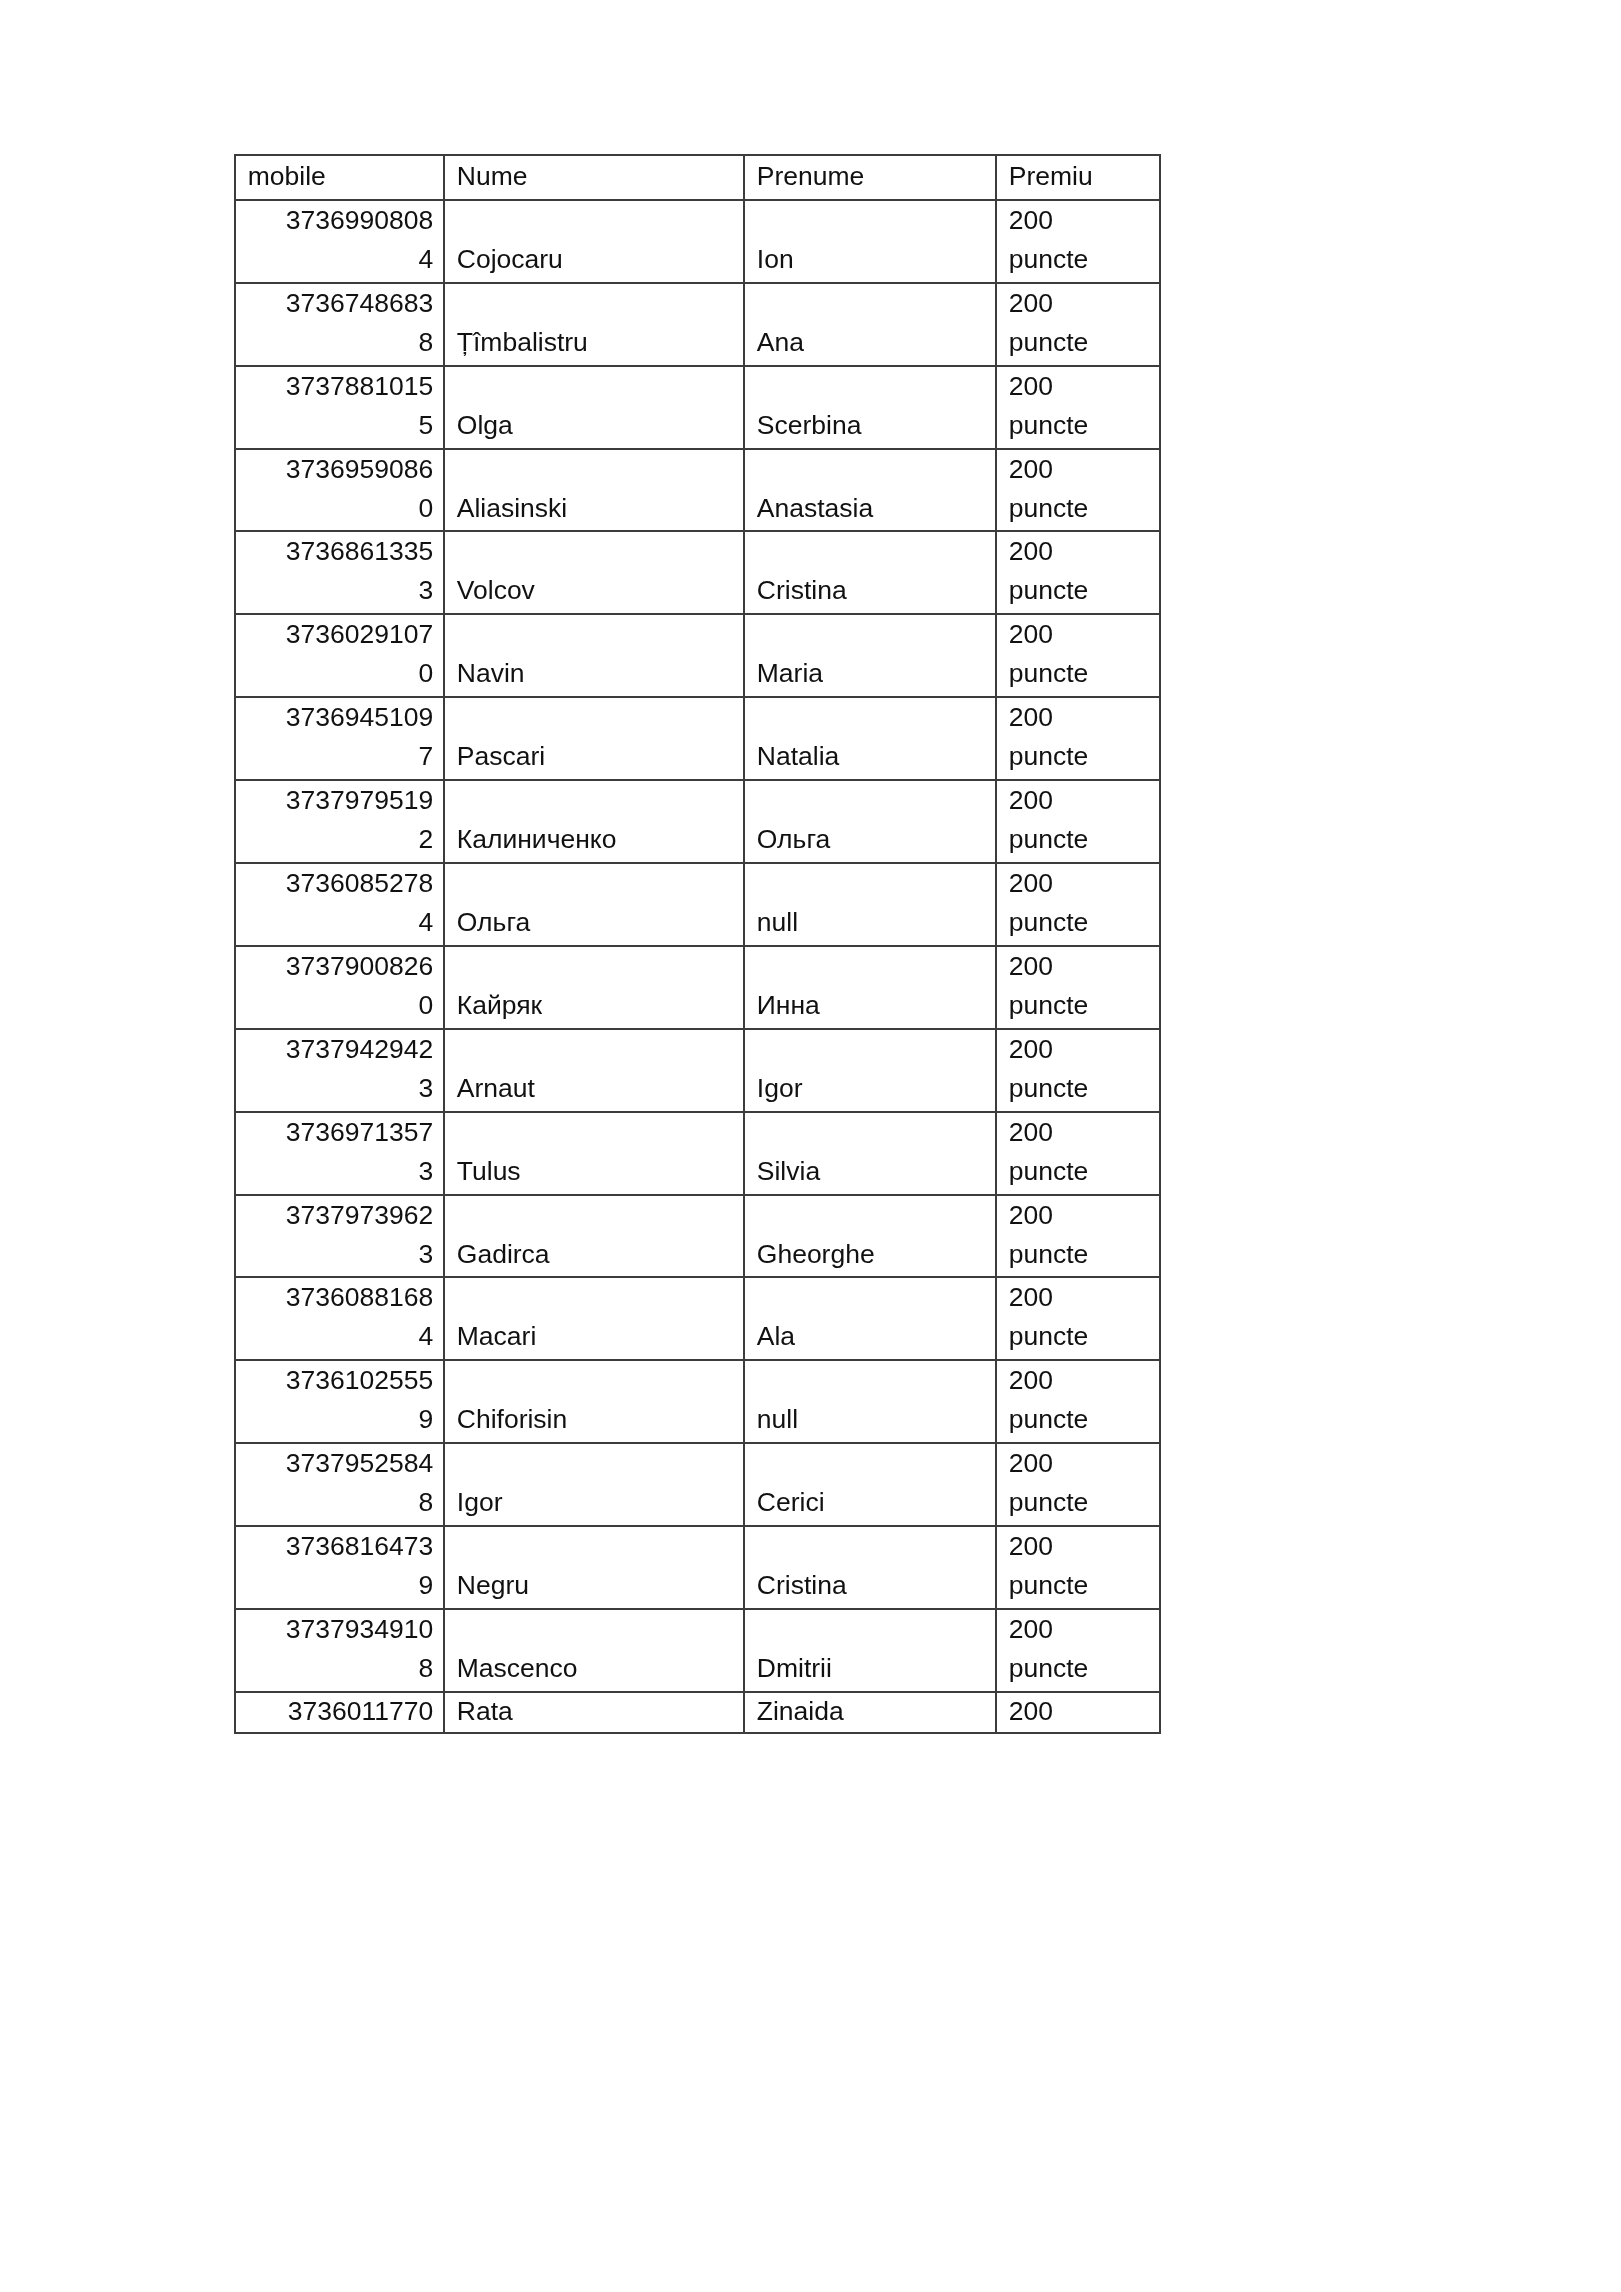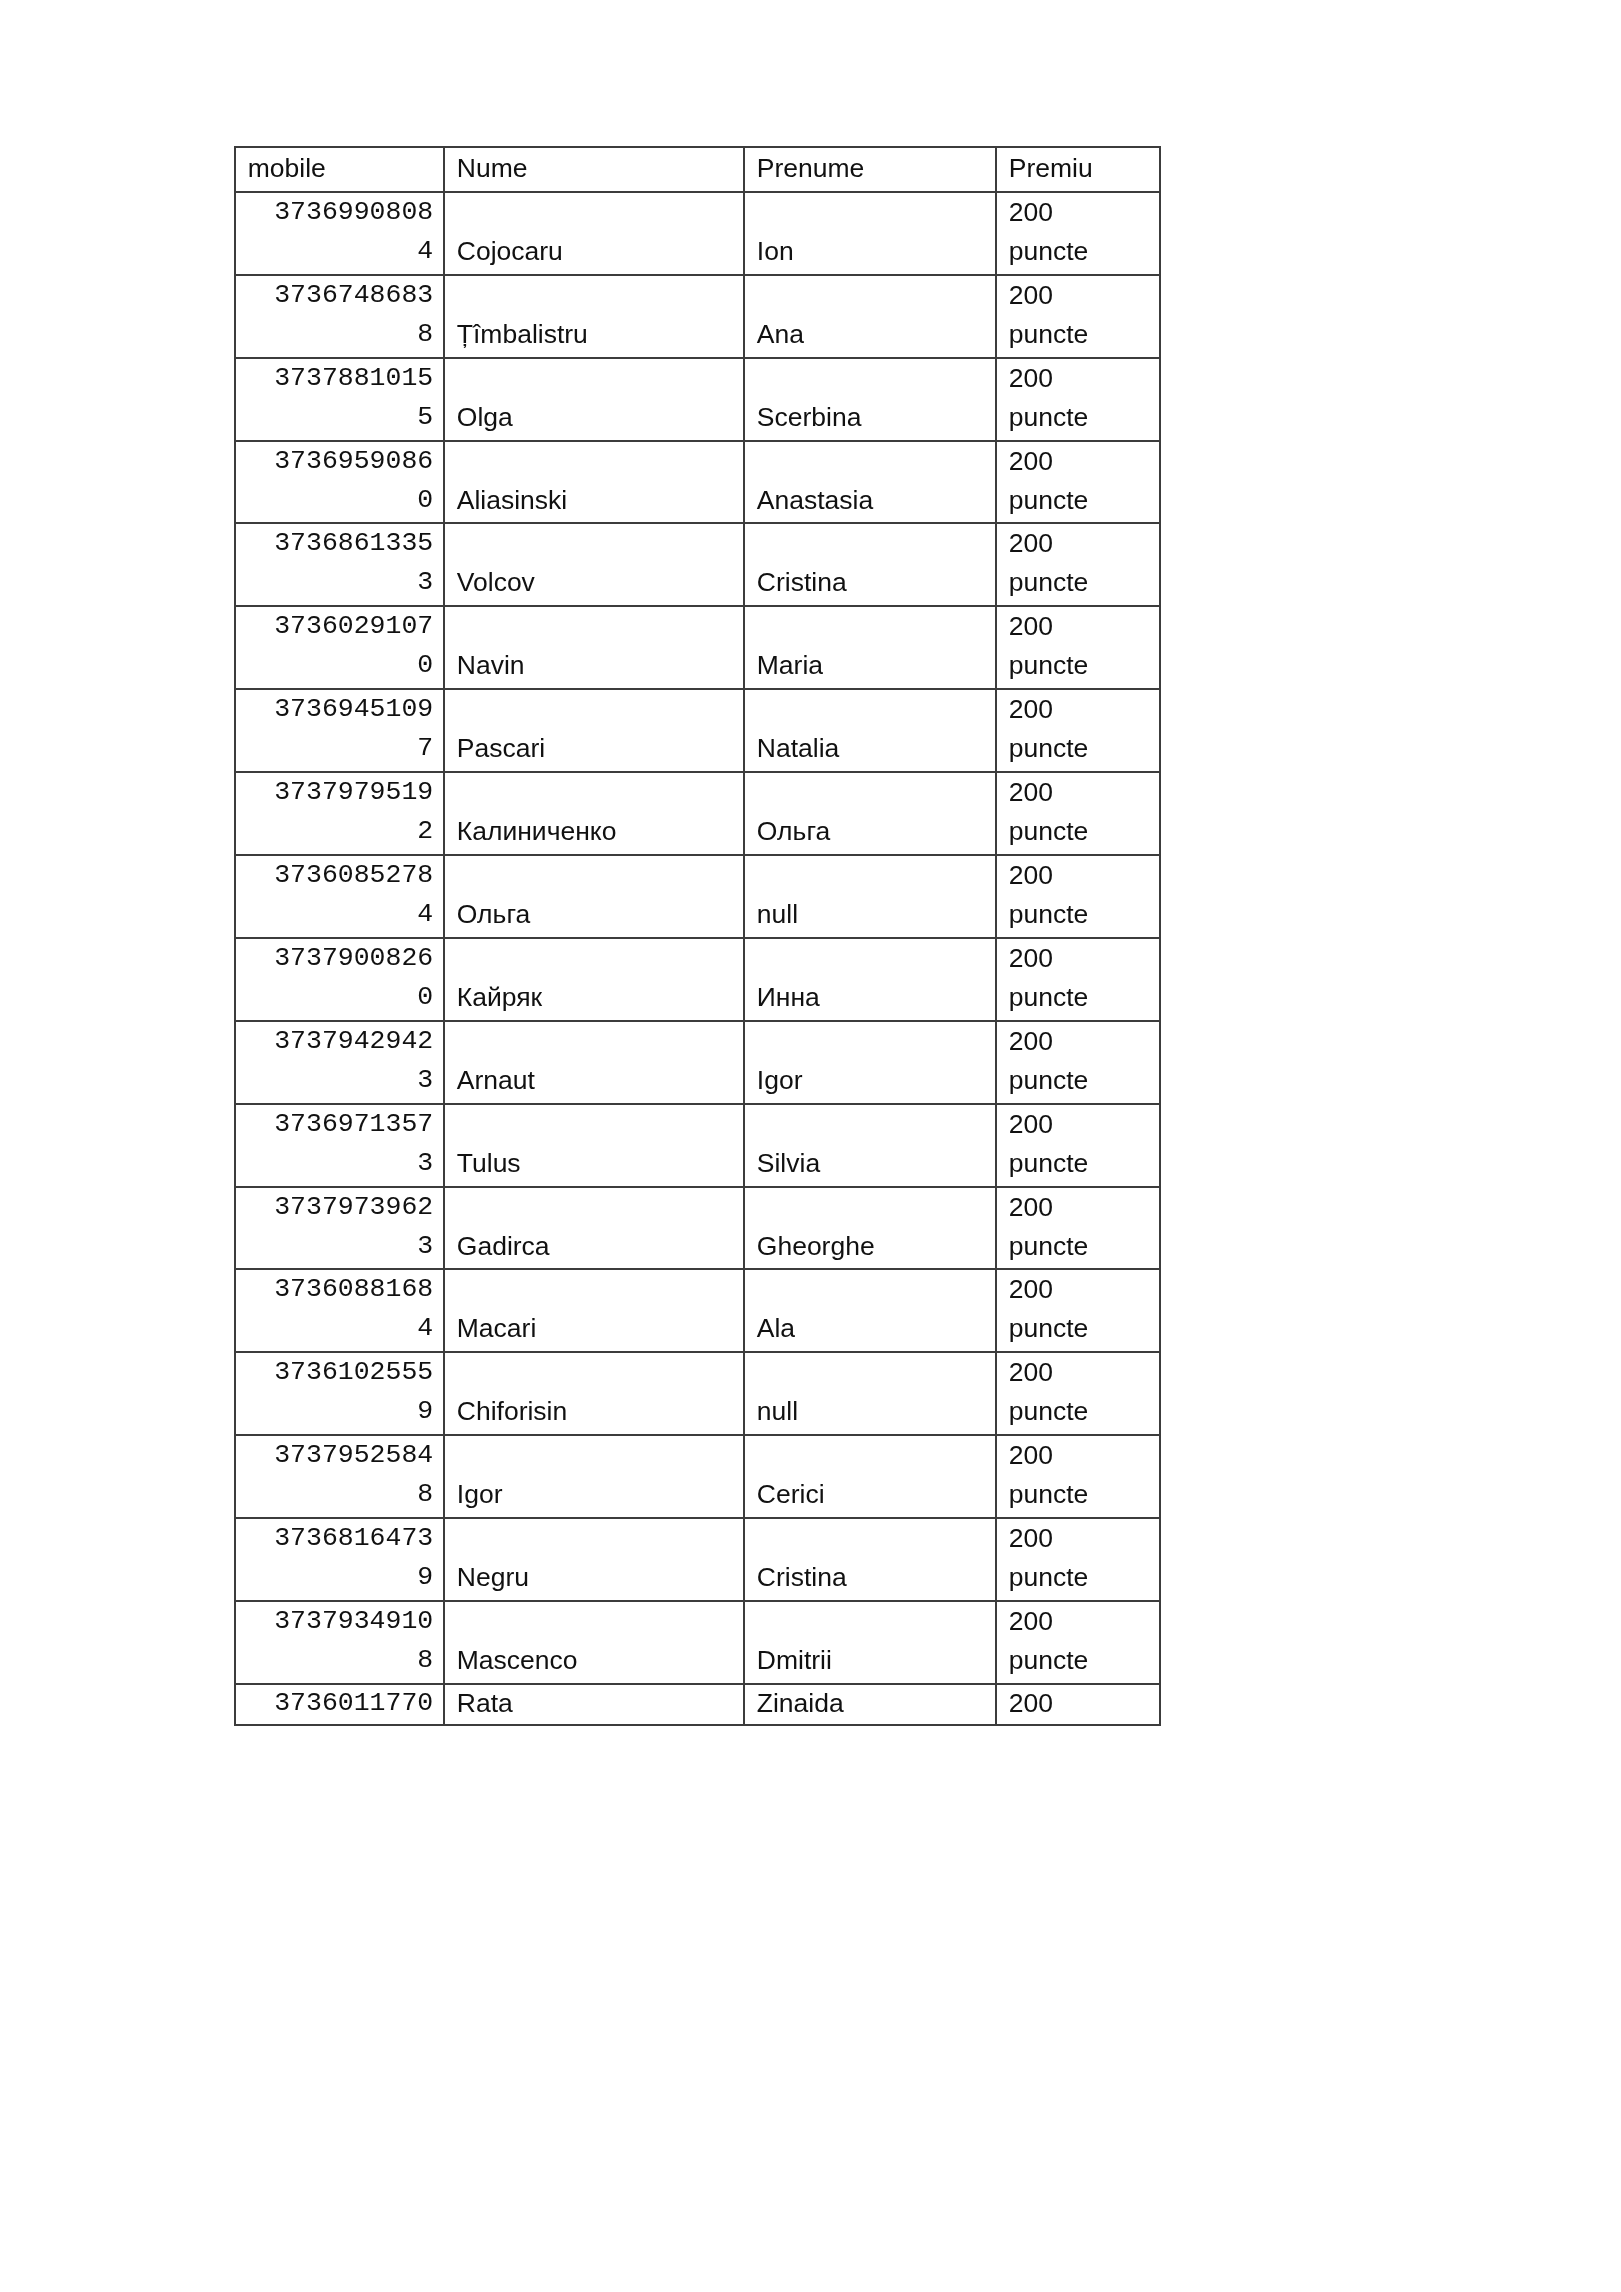--- a/index.html
+++ b/index.html
@@ -12,21 +12,21 @@
     width: 1621px;
     height: 2293px;
     background: #ffffff;
     overflow: hidden;
     font-family: "Liberation Sans", sans-serif;
     color: #111111;
   }
   table.prize-table {
     position: absolute;
     left: 234px;
-    top: 146px;
+    top: 154px;
     border-collapse: collapse;
     table-layout: fixed;
   }
   col.c-mobile  { width: 209px; }
   col.c-nume    { width: 300px; }
   col.c-prenume { width: 252px; }
   col.c-premiu  { width: 164px; }
 
   th, td {
     border: 2px solid #3c3c3c;
@@ -38,21 +38,21 @@
     white-space: nowrap;
   }
   thead th {
     height: 36px;
     text-align: left;
     padding-bottom: 6.9px;
   }
   tr.two-line td { height: 78px; }
   tr.one-line td { height: 36px; }
 
-  td.mobile { text-align: right; font-family: Liberation Mono, monospace; }
+  td.mobile { text-align: right; }
   td .line  { line-height: 39px; }
   td.single .line { line-height: 36px; }
 </style>
 </head>
 <body>
 
 <div class="page">
   <table class="prize-table">
     <colgroup>
       <col class="c-mobile">

